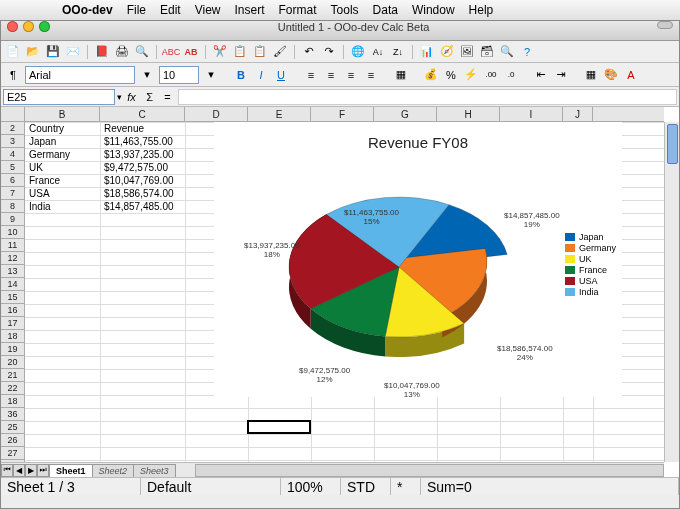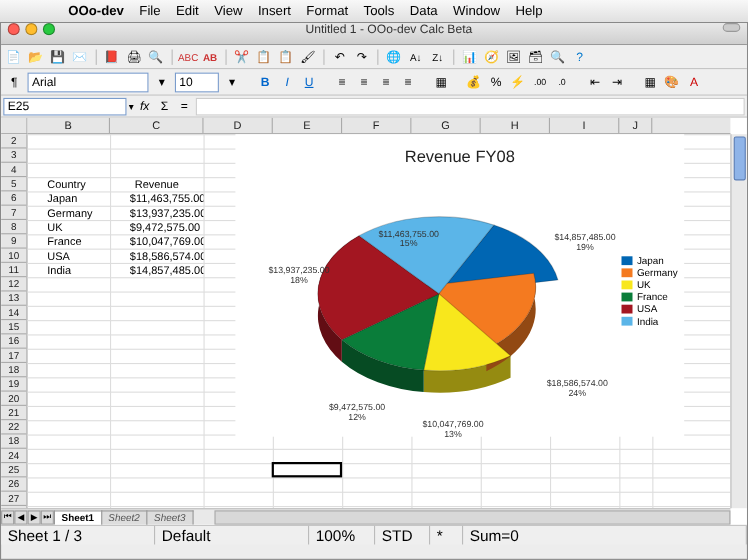--- a/index.html
+++ b/index.html
@@ -27,22 +27,22 @@
 .cellref { width:112px; border:1px solid #7a9ccc; background:#fff; height:16px; padding:0 3px; font-size:11px; }
 .fxbtn { width:16px; height:16px; display:flex; align-items:center; justify-content:center; }
 .formulainput { flex:1; border:1px solid #ccc; background:#fff; height:16px; }
 .sheet-area { position:relative; height:370px; background:#fff; overflow:hidden; }
 .rowhdr-corner { position:absolute; left:0; top:0; width:24px; height:15px; background:#e6e6e6; border-right:1px solid #aaa; border-bottom:1px solid #aaa; }
 .colhdrs { position:absolute; left:24px; top:0; right:15px; height:15px; display:flex; background:#e6e6e6; border-bottom:1px solid #aaa; }
 .colhdr { border-right:1px solid #aaa; font-size:10px; text-align:center; line-height:15px; color:#222; }
 .rowhdrs { position:absolute; left:0; top:15px; width:24px; bottom:15px; background:#e6e6e6; border-right:1px solid #aaa; }
 .rowhdr { height:13px; border-bottom:1px solid #aaa; font-size:9px; text-align:center; line-height:13px; color:#222; }
 .cells { position:absolute; left:24px; top:15px; right:15px; bottom:15px; }
-.cell { position:absolute; font-size:10px; padding:0 18px; line-height:13px; white-space:nowrap; overflow:hidden;margin-top:40px; }
-.cell.r { text-align:center; }
+.cell { position:absolute; font-size:10px; padding:0 4px; line-height:13px; white-space:nowrap; overflow:hidden; }
+.cell.r { text-align:left; }
 .gridv { position:absolute; top:0; bottom:0; width:1px; background:#ddd; }
 .gridh { position:absolute; left:0; right:0; height:1px; background:#ddd; }
 .active-cell { position:absolute; border:2px solid #000; pointer-events:none; }
 .chart { position:absolute; left:213px; top:15px; width:408px; height:275px; background:#fff; }
 .chart-title { text-align:center; font-size:15px; padding-top:12px; color:#222; }
 .legend { position:absolute; right:6px; top:110px; font-size:9px; }
 .legend div { display:flex; align-items:center; gap:4px; margin-bottom:1px; }
 .legend .sw { width:10px; height:8px; }
 .datalabel { position:absolute; font-size:8px; color:#333; line-height:1.1; text-align:center; white-space:nowrap; }
 .vscroll { position:absolute; right:0; top:15px; width:15px; bottom:15px; background:#e9e9e9; border-left:1px solid #bbb; }
@@ -185,21 +185,21 @@
         <div class="rowhdr">14</div>
         <div class="rowhdr">15</div>
         <div class="rowhdr">16</div>
         <div class="rowhdr">17</div>
         <div class="rowhdr">18</div>
         <div class="rowhdr">19</div>
         <div class="rowhdr">20</div>
         <div class="rowhdr">21</div>
         <div class="rowhdr">22</div>
         <div class="rowhdr">18</div>
-        <div class="rowhdr">24</div>
+        <div class="rowhdr">36</div>
         <div class="rowhdr">25</div>
         <div class="rowhdr">26</div>
         <div class="rowhdr">27</div>
         <div class="rowhdr">28</div>
       </div>
     <div class="cells" id="cells">
         <div class="gridv" style="left: 75px;"></div>
         <div class="gridv" style="left: 160px;"></div>
         <div class="gridv" style="left: 223px;"></div>
         <div class="gridv" style="left: 286px;"></div>

